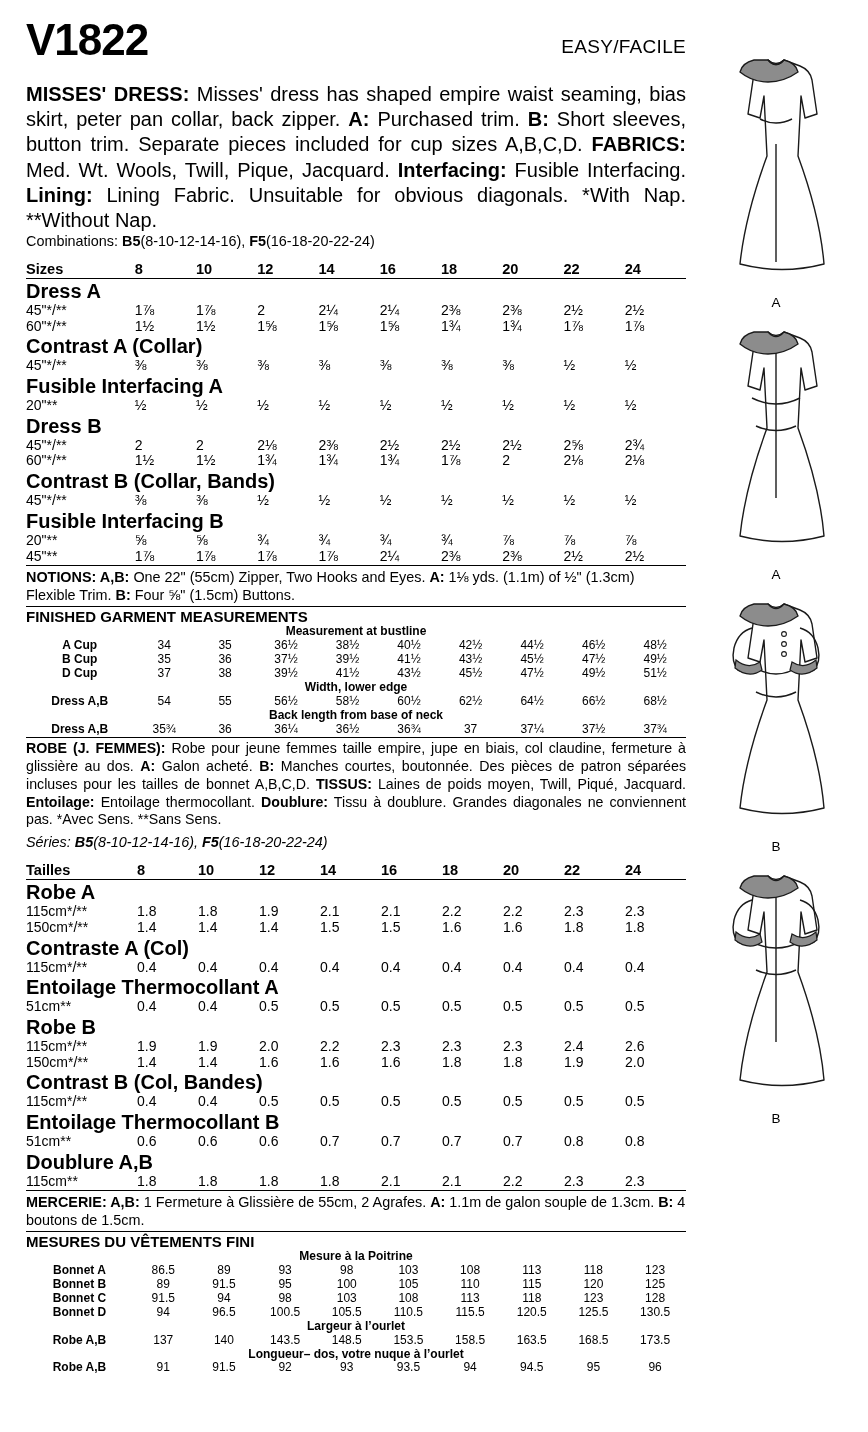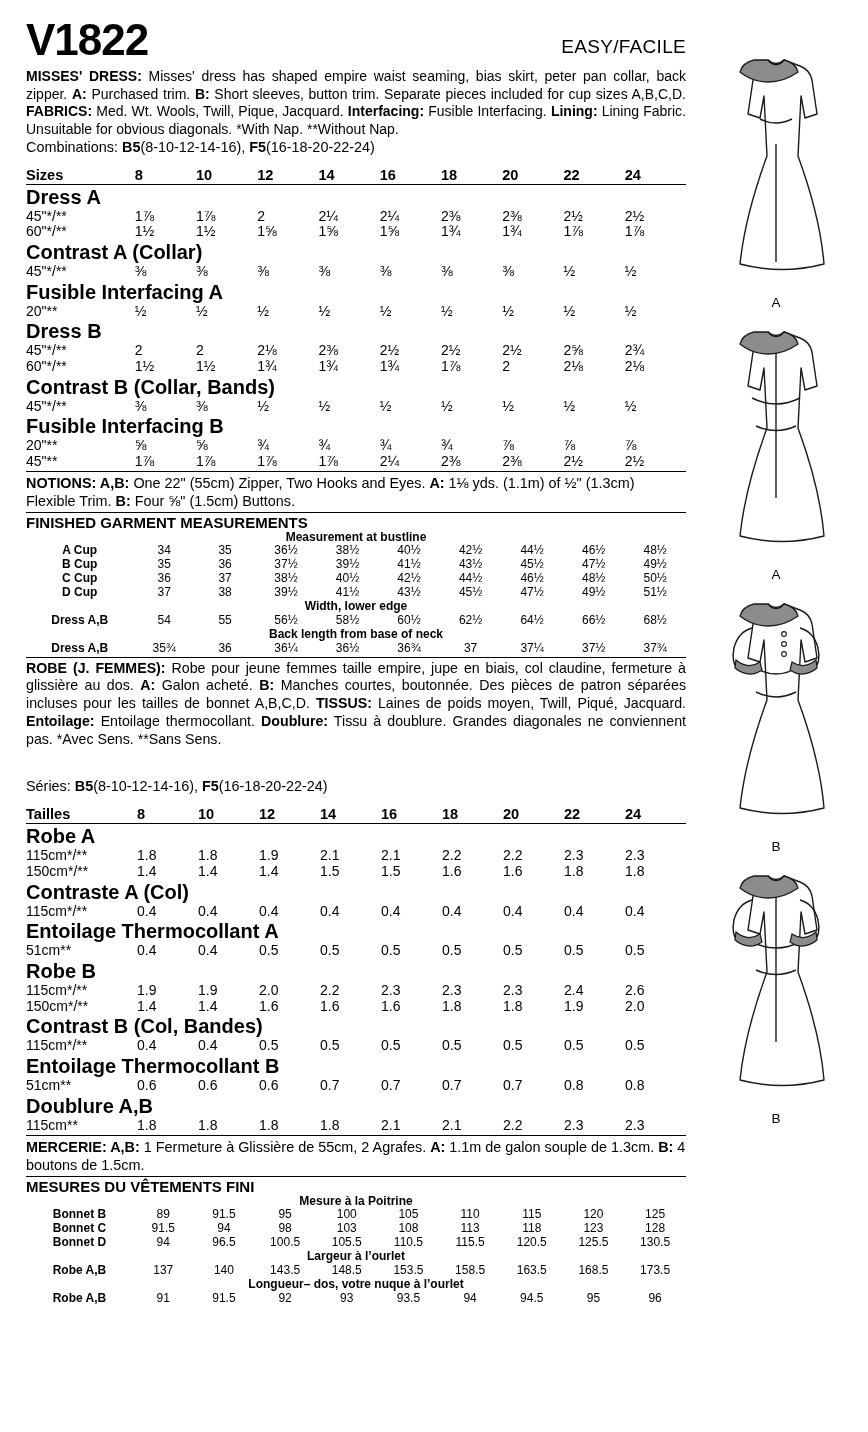--- a/index.html
+++ b/index.html
@@ -39,22 +39,22 @@
   .easy-label {
     font-size: 19px;
     letter-spacing: 0.3px;
     padding-bottom: 4px;
   }
   
   .left-col {
     width: 660px;
   }
   .desc {
-    margin-top: 6px;
-    font-size: 14px;
+    margin-top: 20px;
+    font-size: 20px;
     line-height: 1.26;
     text-align: justify;
   }
   .desc b { font-weight: bold; }
   .combinations {
     font-size: 14.4px;
   }
   
   table.yard {
     width: 100%;
@@ -110,22 +110,23 @@
   table.fgm td.lbl { font-weight: bold; width: 118px; }
   .french-desc {
     font-size: 14.2px;
     line-height: 1.25;
     text-align: justify;
     border-top: 1.6px solid #000;
     padding-top: 2px;
     margin-top: 1px;
   }
   .series {
-    margin-top: 30px;
+    margin-top: 5px;
     font-size: 14.4px;
+    font-style: italic;
   }
   
   .illus-col {
     position: absolute;
     top: 44px;
     left: 690px;
     width: 172px;
   }
   .fig {
     width: 172px;
@@ -353,32 +354,20 @@
             <td>36</td>
             <td>37½</td>
             <td>39½</td>
             <td>41½</td>
             <td>43½</td>
             <td>45½</td>
             <td>47½</td>
             <td>49½</td>
           </tr>
           <tr>
-            <td class="lbl">C Cup</td>
-            <td>36</td>
-            <td>37</td>
-            <td>38½</td>
-            <td>40½</td>
-            <td>42½</td>
-            <td>44½</td>
-            <td>46½</td>
-            <td>48½</td>
-            <td>50½</td>
-          </tr>
-          <tr>
             <td class="lbl">D Cup</td>
             <td>37</td>
             <td>38</td>
             <td>39½</td>
             <td>41½</td>
             <td>43½</td>
             <td>45½</td>
             <td>47½</td>
             <td>49½</td>
             <td>51½</td>
@@ -596,20 +585,32 @@
           <col class="colw-size">
           <col class="colw-size">
           <col class="colw-size">
           <col class="colw-size">
           <col class="colw-size">
           <col class="colw-size">
       </colgroup>
       <tbody>
           <tr>
             <td colspan="10" class="lbl" style="width: auto;">Mesure à la Poitrine</td>
+          </tr>
+          <tr>
+            <td class="lbl">Bonnet A</td>
+            <td>86.5</td>
+            <td>89</td>
+            <td>93</td>
+            <td>98</td>
+            <td>103</td>
+            <td>108</td>
+            <td>113</td>
+            <td>118</td>
+            <td>123</td>
           </tr>
           <tr>
             <td class="lbl">Bonnet B</td>
             <td>89</td>
             <td>91.5</td>
             <td>95</td>
             <td>100</td>
             <td>105</td>
             <td>110</td>
             <td>115</td>

